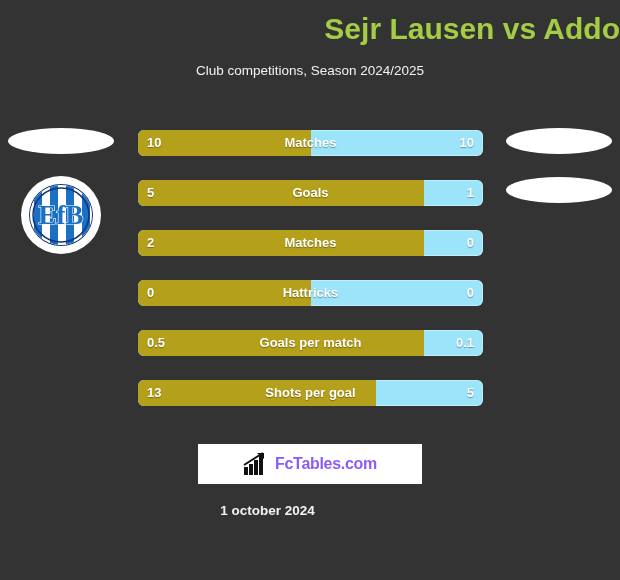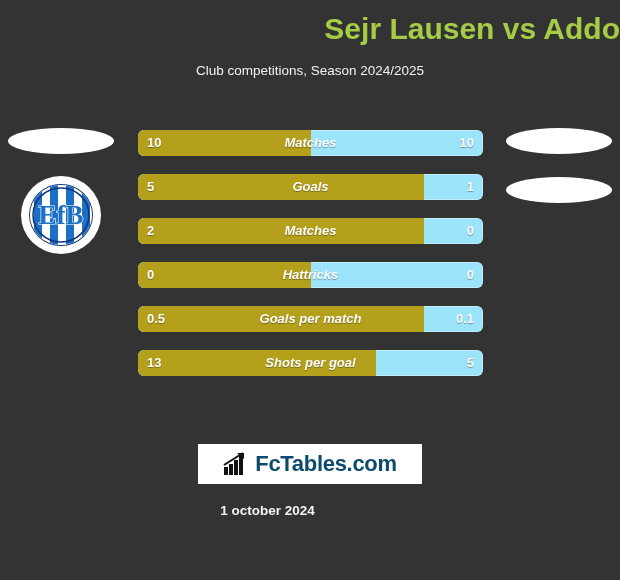--- a/index.html
+++ b/index.html
@@ -68,21 +68,21 @@
   
   .bars {
     position: absolute;
     left: 138px;
     top: 130px;
     width: 345px;
   }
   .bar-row {
     position: relative;
     height: 26px;
-    margin-bottom: 18px;
+    margin-bottom: 24px;
     border-radius: 6px;
     overflow: hidden;
     background: #9be4fa;
     box-shadow: inset 0 0 0 1px rgba(255,255,255,0.35);
   }
   .bar-fill {
     position: absolute;
     left: 0; top: 0; bottom: 0;
     background: #b5a01c;
     border-radius: 5px 0 0 5px;
@@ -91,21 +91,20 @@
     position: absolute;
     left: 0; right: 0; top: 0;
     line-height: 26px;
     text-align: center;
     color: #ffffff;
     font-size: 13px;
     font-weight: bold;
     text-shadow: 0 1px 1px rgba(0,0,0,0.35);
     z-index: 3;
     white-space: nowrap;
-    font-style: italic;
   }
   .bar-home {
     position: absolute;
     left: 9px; top: 0;
     line-height: 26px;
     color: #ffffff;
     font-size: 13px;
     font-weight: bold;
     text-shadow: 0 1px 1px rgba(0,0,0,0.35);
     z-index: 3;
@@ -128,22 +127,22 @@
     top: 444px;
     width: 224px;
     height: 40px;
     background: #ffffff;
     display: flex;
     align-items: center;
     justify-content: center;
     gap: 6px;
   }
   .logo-text {
-    color: #0c4a6e;
-    font-size: 22px;
+    color: #8b5cf6;
+    font-size: 16px;
     font-weight: bold;
     letter-spacing: -0.3px;
   }
   .logo-icon { display: block; }
 
   
   .date {
     position: absolute;
     top: 503px;
     left: 0;

